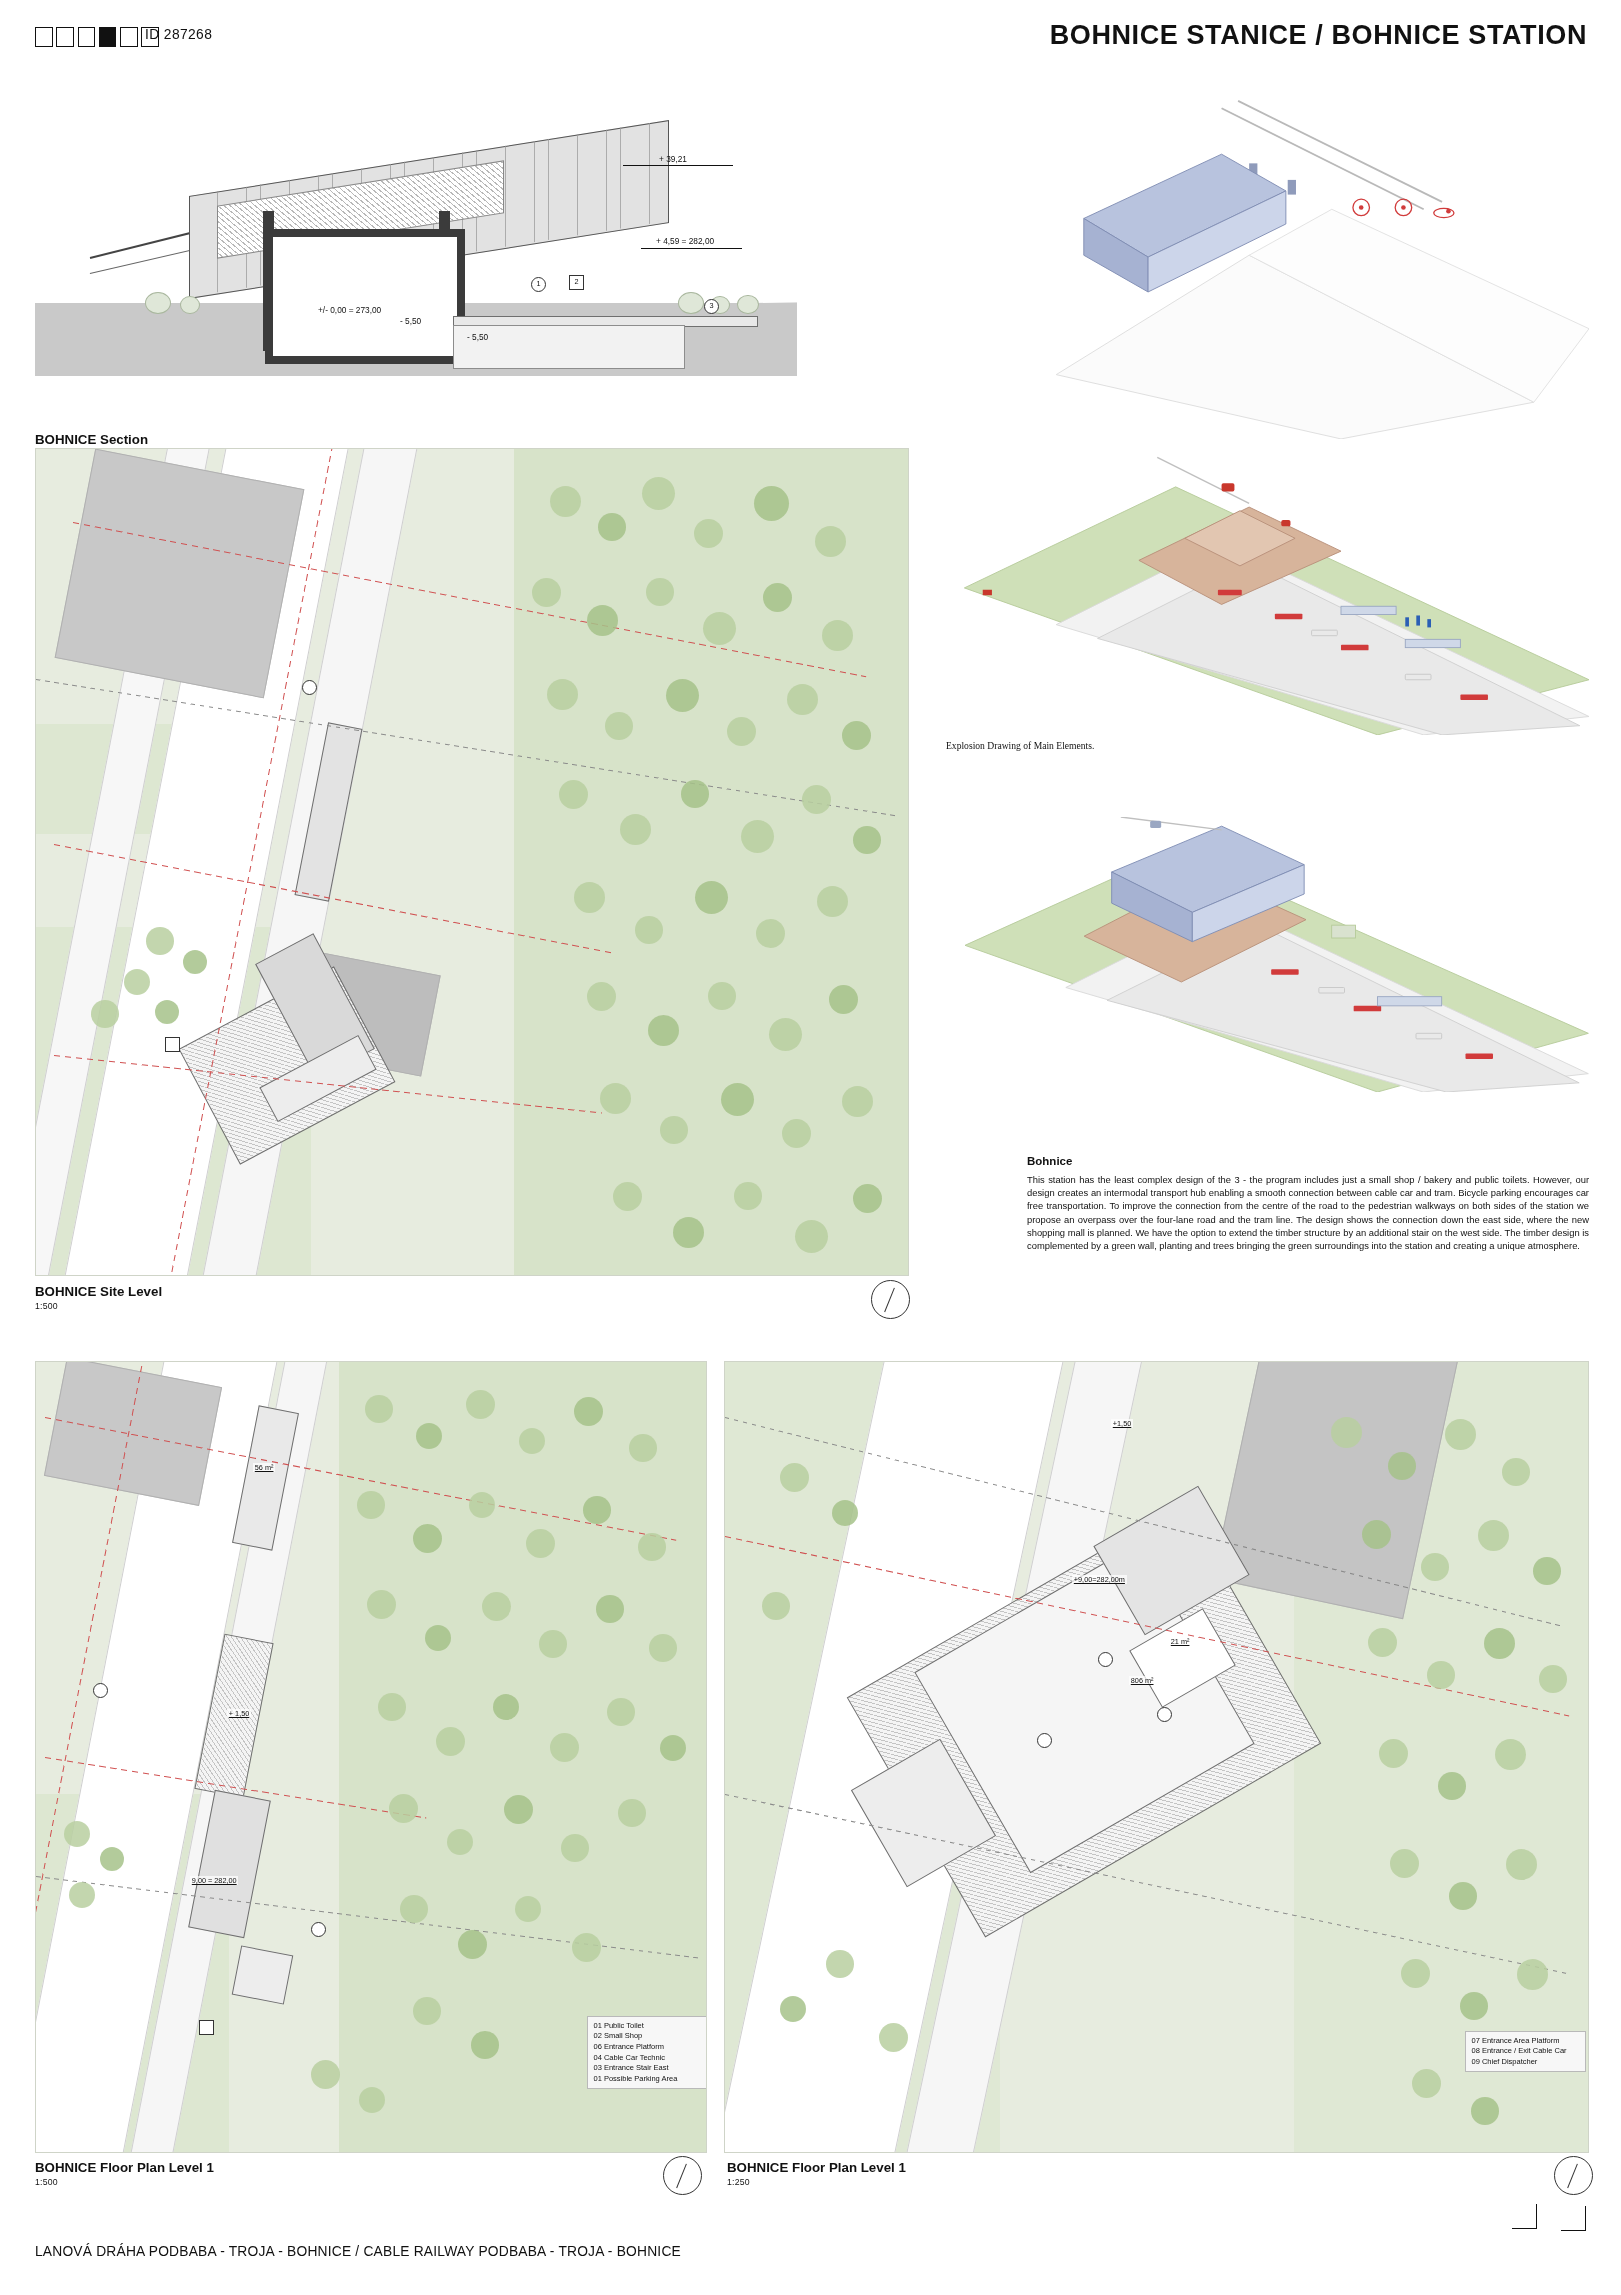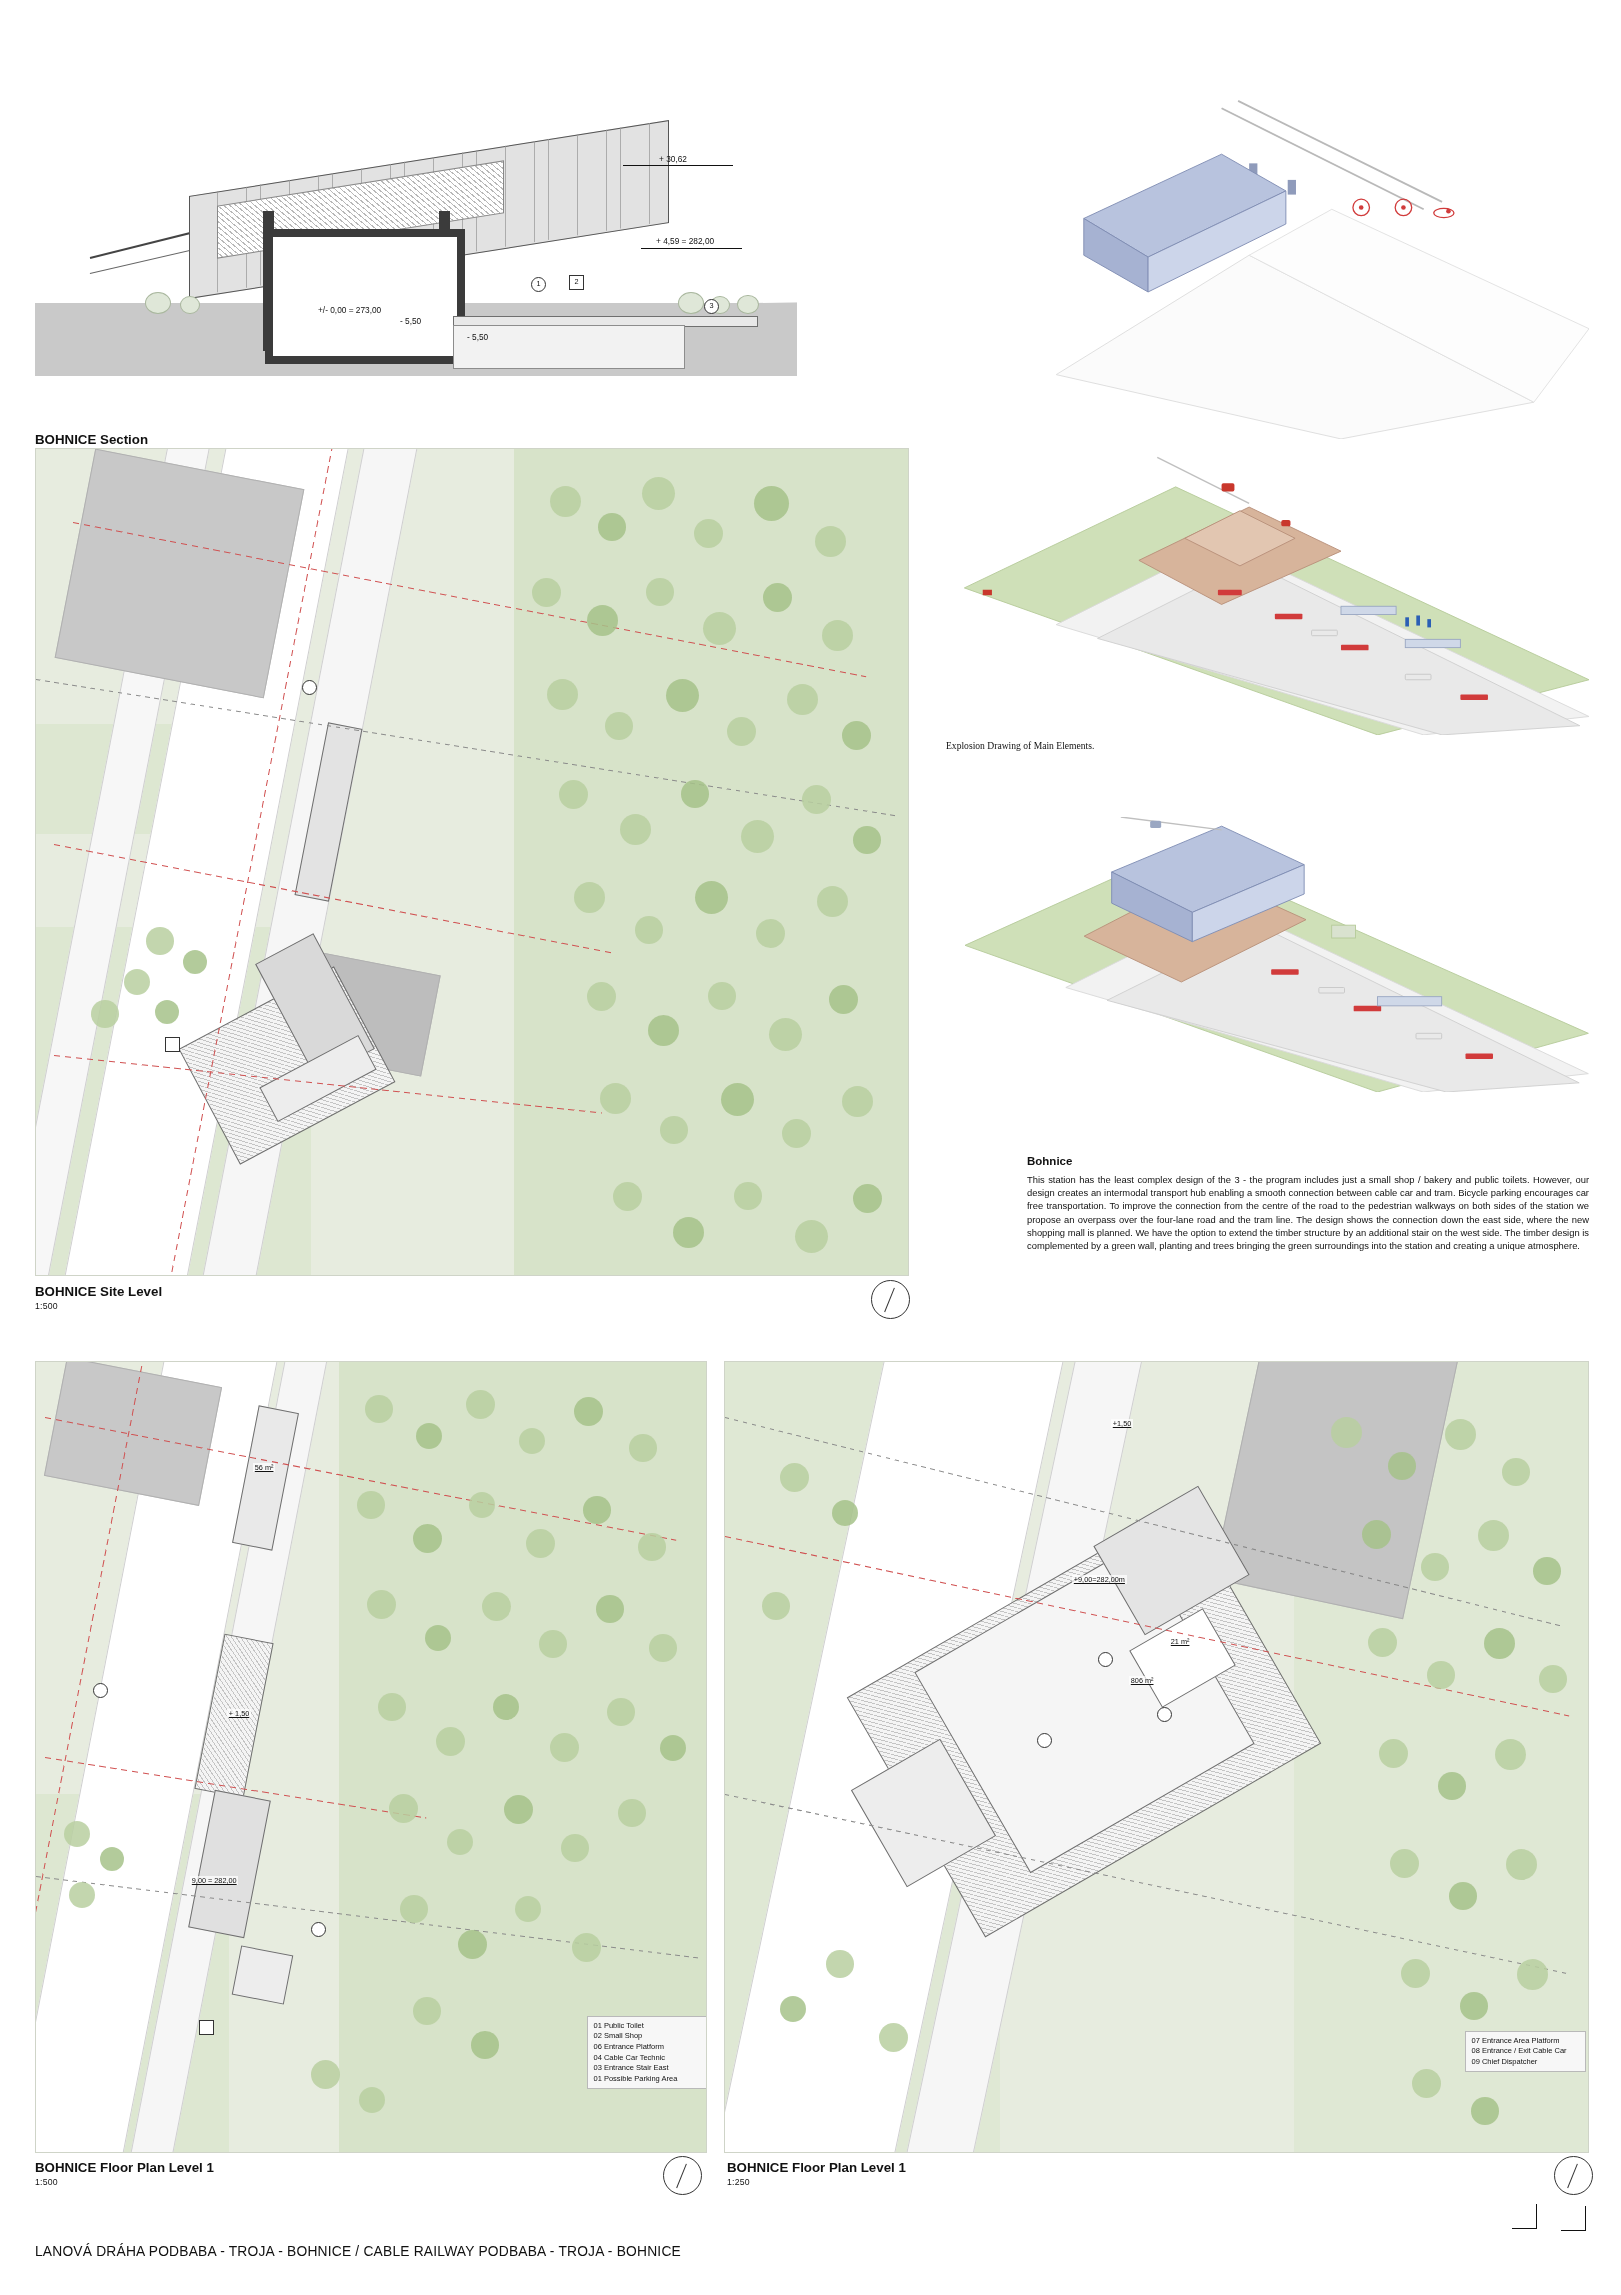--- a/index.html
+++ b/index.html
@@ -83,20 +83,32 @@
   .footer{position:absolute;left:35px;bottom:37px;font-size:13.8px;letter-spacing:0.2px;}
   .crop{position:absolute;width:24px;height:24px;border-right:1.4px solid #111;border-bottom:1.4px solid #111;}
   .crop2{position:absolute;width:24px;height:24px;border-right:1.4px solid #111;border-top:1.4px solid #111;}
   .roomtag{position:absolute;font-size:7.3px;color:#111;background:rgba(255,255,255,.7);padding:0 1.8px;white-space:nowrap;text-decoration:underline;}
 </style>
 </head>
 <body>
 
 <div class="sheet">
 
+  <div class="hdr">
+    <div class="idboxes">
+      <div class="idbox"></div>
+      <div class="idbox"></div>
+      <div class="idbox"></div>
+      <div class="idbox filled"></div>
+      <div class="idbox"></div>
+      <div class="idbox"></div>
+    </div>
+    <div class="idtext">ID 287268</div>
+    <div class="title-main">BOHNICE STANICE / BOHNICE STATION</div>
+  </div>
 
   <div class="panel" id="sectionPanel">
     <div class="sec-sky"></div>
     <div class="sec-terrain"></div>
     <div class="sec-ground"></div>
 
     <div class="sec-cable"></div>
     <div class="sec-cable2"></div>
 
     <div class="sec-roof"></div>
@@ -111,21 +123,21 @@
     <div class="sec-plat2"></div>
     <div class="sec-rooms"></div>
 
     <div class="sec-tree" style="left:110px;"></div>
     <div class="sec-tree" style="left:145px;width:18.4px;height:16.5px;"></div>
     <div class="sec-tree" style="left:643px;"></div>
     <div class="sec-tree" style="left:675px;width:18.4px;height:16.5px;"></div>
     <div class="sec-tree" style="left:702px;width:20px;height:17.4px;"></div>
 
     <div class="sec-lead" style="left:588px;top:46px;width:110px;"></div>
-    <div class="sec-lvl" style="left:624px;top:35px;">+ 30,62</div>
+    <div class="sec-lvl" style="left:624px;top:35px;">+ 39,21</div>
 
     <div class="sec-lead" style="left:606px;top:129px;width:101px;"></div>
     <div class="sec-lvl" style="left:621px;top:117px;">+ 4,59 = 282,00</div>
 
     <div class="sec-lvl" style="left:283px;top:186px;">+/- 0,00 = 273,00</div>
     <div class="sec-lvl" style="left:365px;top:197px;">- 5,50</div>
     <div class="sec-lvl" style="left:432px;top:213px;">- 5,50</div>
 
     <div class="circnum" style="left:496px;top:158px;">1</div>
     <div class="sqnum" style="left:534px;top:156px;">2</div>

